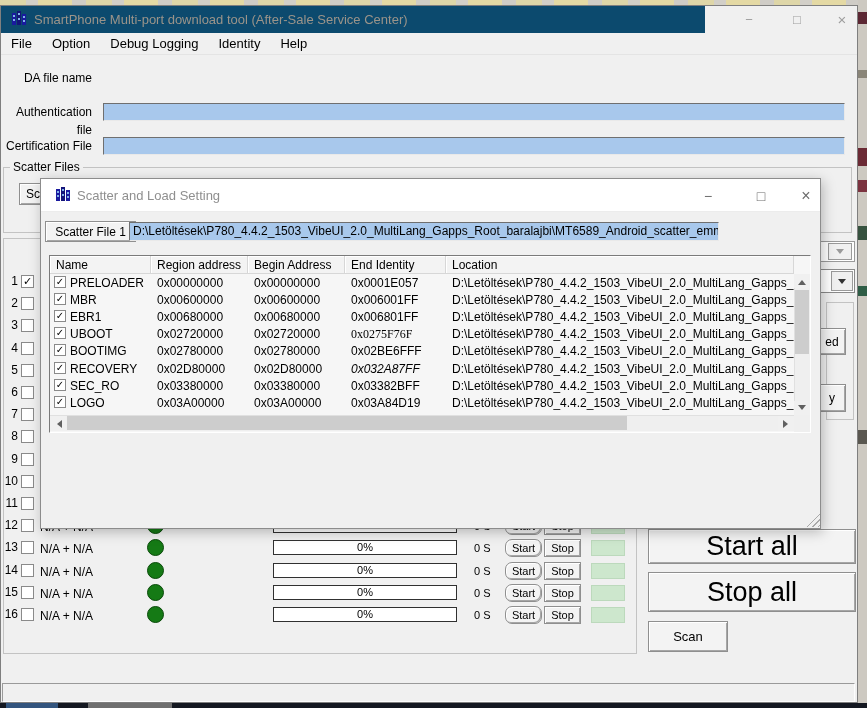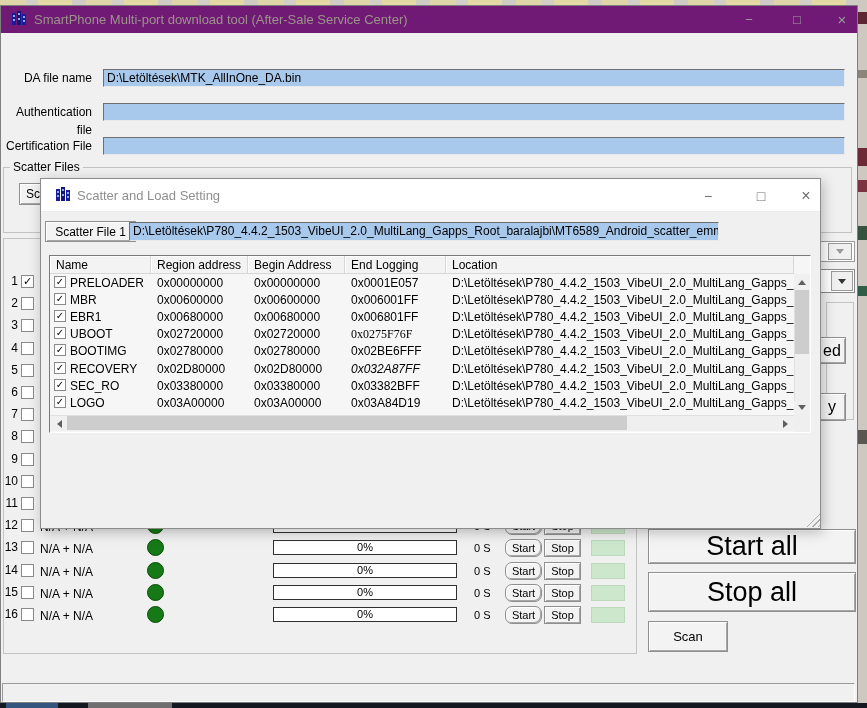--- a/index.html
+++ b/index.html
@@ -10,21 +10,21 @@
 
   
   .desk-top { left:0; top:0; width:867px; height:5px;
     background:repeating-linear-gradient(90deg,#ded6a8 0 26px,#d2cfc8 26px 38px,#e4d9a4 38px 72px,#cfccc6 72px 86px); }
   .desk-right { left:858px; top:0; width:9px; height:708px; background:#cdc9c1; }
   .desk-bottom { left:0; top:703px; width:867px; height:5px; background:#141821; }
   .desk-bit { position:absolute; }
 
   
   .main-window { left:0; top:5px; width:858px; height:698px; background:#f0f0f0; border:1px solid #7f7f7f; }
-  .titlebar { left:1px; top:6px; width:856px; height:27px; background:#701a75; }
+  .titlebar { left:1px; top:6px; width:704px; height:27px; background:#0c4a6e; }
   .app-icon { width:16px; height:16px; display:inline-block; }
   .tb-title { position:absolute; left:33px; top:0; height:27px; line-height:27px; font-size:13px; color:#9b948a; white-space:nowrap; }
   .win-ctl { position:absolute; top:0; width:36px; height:27px; display:flex; align-items:center; justify-content:center; color:#9e9e9e; font-size:13px; }
   .menubar { left:1px; top:33px; width:856px; height:22px; background:#f0f0f0; display:flex; align-items:stretch; padding-left:0; border-bottom:1px solid #e4e4e4; }
   .menu-item { padding:0 10px; line-height:22px; font-size:13px; color:#000; }
 
   .fld-label { position:absolute; width:92px; text-align:right; line-height:18px; font-size:12px; }
   .blue-field { position:absolute; left:103px; width:742px; height:18px; background:#a8c8ec;
     border:1px solid; border-color:#6f6f6f #e9e9e9 #e9e9e9 #6f6f6f; line-height:16px; padding-left:3px;
     white-space:nowrap; overflow:hidden; font-size:12px; }
@@ -54,21 +54,21 @@
   .big-btn { position:absolute; font-size:27px; }
   .scan-btn { position:absolute; font-size:13px; }
 
   .statusbar { left:2px; top:683px; width:853px; height:19px; background:#f0f0f0;
     border:1px solid; border-color:#9a9a9a #fdfdfd #fdfdfd #9a9a9a; }
 
   
   .combo-btn { position:absolute; background:#f0f0f0; border:1px solid #9a9a9a; display:flex; align-items:center; justify-content:center; }
   .tri-down { width:0; height:0; border:4px solid transparent; border-top:5px solid #333; margin-top:4px; }
   .tri-down.dim { border-top-color:#9a9a9a; }
-  .frag-btn { position:absolute; font-size:16px;margin-top:9px; }
+  .frag-btn { position:absolute; font-size:12px; }
 
   
   .dialog { left:40px; top:178px; width:781px; height:351px; background:#f0f0f0;
     border:1px solid #8c8c8c; box-shadow:2px 3px 12px rgba(0,0,0,0.25); z-index:10; }
   .dlg-titlebar { position:absolute; left:0; top:0; width:100%; height:33px; background:#fff; border-bottom:1px solid #ececec; }
   .dlg-title { position:absolute; left:36px; top:0; height:33px; line-height:33px; font-size:13px; color:#8f8f8f; white-space:nowrap; }
   .dlg-ctl { position:absolute; top:0; width:34px; height:33px; display:flex; align-items:center; justify-content:center; color:#6d6d6d; font-size:14px; }
 
   .list { position:absolute; left:8px; top:76px; width:762px; height:178px; background:#f6f6f6;
     border:1px solid; border-color:#7a7a7a #ffffff #ffffff #7a7a7a; overflow:hidden; }
@@ -128,23 +128,29 @@
         <rect x="2" y="8" width="2" height="2" fill="#7fb2e8"></rect>
       <rect x="7" y="7" width="2" height="2" fill="#7fb2e8"></rect>
         <rect x="12" y="9" width="2" height="2" fill="#7fb2e8"></rect>
     </svg>
     <div class="tb-title">SmartPhone Multi-port download tool (After-Sale Service Center)</div>
     <div class="win-ctl" style="left:730px">−</div>
     <div class="win-ctl" style="left:778px">□</div>
     <div class="win-ctl" style="left:823px;font-size:15px">×</div>
   </div>
 
+  <div class="abs menubar">
+      <div class="menu-item">File</div>
+      <div class="menu-item">Option</div>
+      <div class="menu-item">Debug Logging</div>
+      <div class="menu-item">Identity</div>
+      <div class="menu-item">Help</div>
+    </div>
 
   <div class="fld-label" style="left:0;top:69px">DA file name</div>
-  <div class="blue-field" style="top:69px">D:\Letöltések\MTK_AllInOne_DA.bin</div>
   <div class="fld-label" style="left:0;top:103px">Authentication file</div>
   <div class="blue-field" style="top:103px"></div>
   <div class="fld-label" style="left:0;top:137px">Certification File</div>
   <div class="blue-field" style="top:137px"></div>
 
   <div class="grp" style="left:3px;top:167px;width:849px;height:66px">
     <div class="grp-label">Scatter Files</div>
     <div class="btn" style="position:absolute;left:15px;top:15px;width:82px;height:22px;justify-content:flex-start;padding-left:6px">Sc</div>
   </div>
 
@@ -289,21 +295,21 @@
     </div>
 
     <div class="btn" style="position:absolute;left:4px;top:42px;width:91px;height:21px">Scatter File 1</div>
     <div class="blue-field" style="left:88px;top:43px;width:590px;height:19px">D:\Letöltések\P780_4.4.2_1503_VibeUI_2.0_MultiLang_Gapps_Root_baralajbi\MT6589_Android_scatter_emmc.txt</div>
 
     <div class="list">
 
       <div class="lh-cell" style="left:0;width:101px">Name</div>
       <div class="lh-cell" style="left:101px;width:97px">Region address</div>
       <div class="lh-cell" style="left:198px;width:97px">Begin Address</div>
-      <div class="lh-cell" style="left:295px;width:101px">End Logging</div>
+      <div class="lh-cell" style="left:295px;width:101px">End Identity</div>
       <div class="lh-cell" style="left:396px;width:348px">Location</div>
       <div>
           <div class="trow" style="top: 18px;">
             <div class="cb t-cb">✓</div>
             <div class="t-name">PRELOADER</div>
             <div class="t-val" style="left: 107px;">0x00000000</div>
             <div class="t-val" style="left: 204px;">0x00000000</div>
             <div class="t-val" style="left: 301px;">0x0001E057</div>
             <div class="t-loc">D:\Letöltések\P780_4.4.2_1503_VibeUI_2.0_MultiLang_Gapps_R</div>
           </div>

